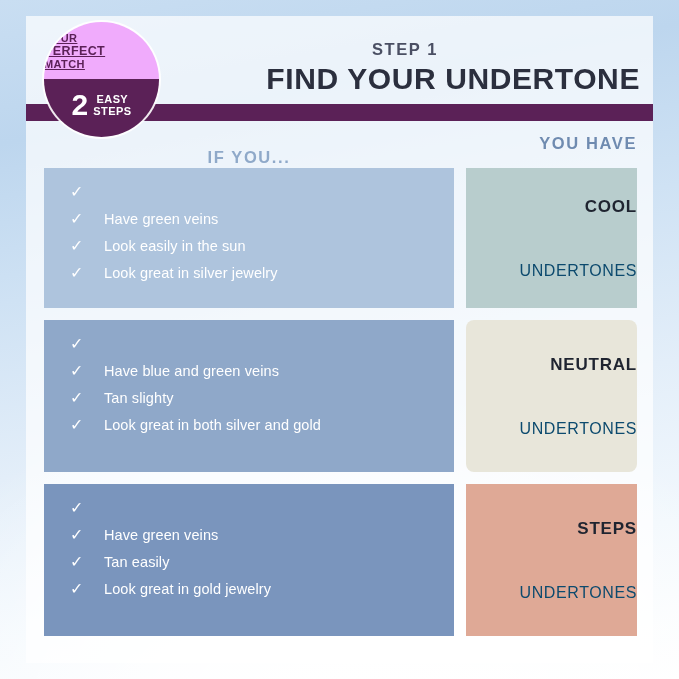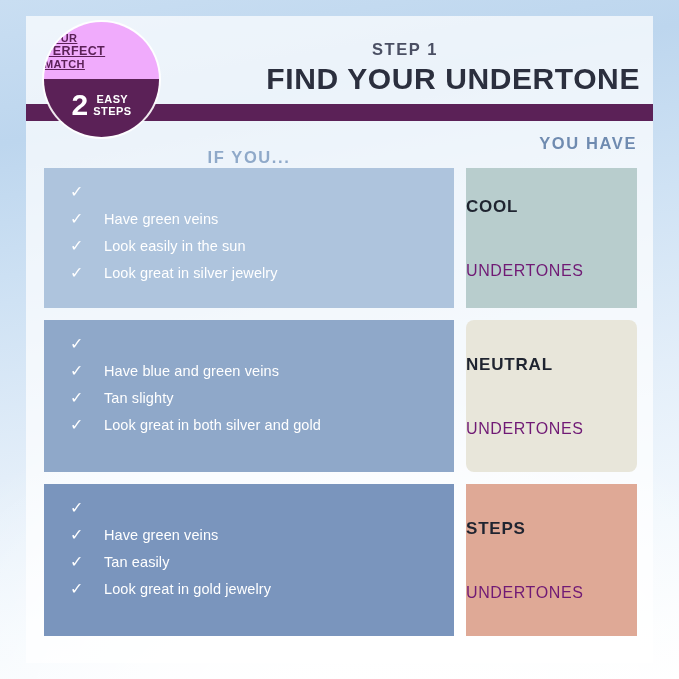--- a/index.html
+++ b/index.html
@@ -172,21 +172,21 @@
     padding: 14px 16px 14px 20px;
   }
   .row-right {
     position: absolute;
     left: 422px;
     top: 0;
     width: 171px;
     height: 100%;
     display: flex;
     flex-direction: column;
-    align-items: flex-start;
+    align-items: flex-end;
     justify-content: center;
     gap: 44px;
   }
   .bullet {
     display: flex;
     align-items: flex-start;
     margin-bottom: 7px;
   }
   .check {
     flex: 0 0 34px;
@@ -204,21 +204,21 @@
   .swatch-title {
     font-size: 17px;
     font-weight: bold;
     letter-spacing: 0.8px;
     color: #1f2430;
     margin-bottom: 1px;
   }
   .swatch-sub {
     font-size: 16px;
     letter-spacing: 0.6px;
-    color: #701a75;
+    color: #0c4a6e;
   }
 
   #row0 { top: 168px; height: 140px; }
   #row1 { top: 320px; height: 152px; }
   #row2 { top: 484px; height: 152px; }
 </style>
 </head>
 <body>
 
 <div class="page">

